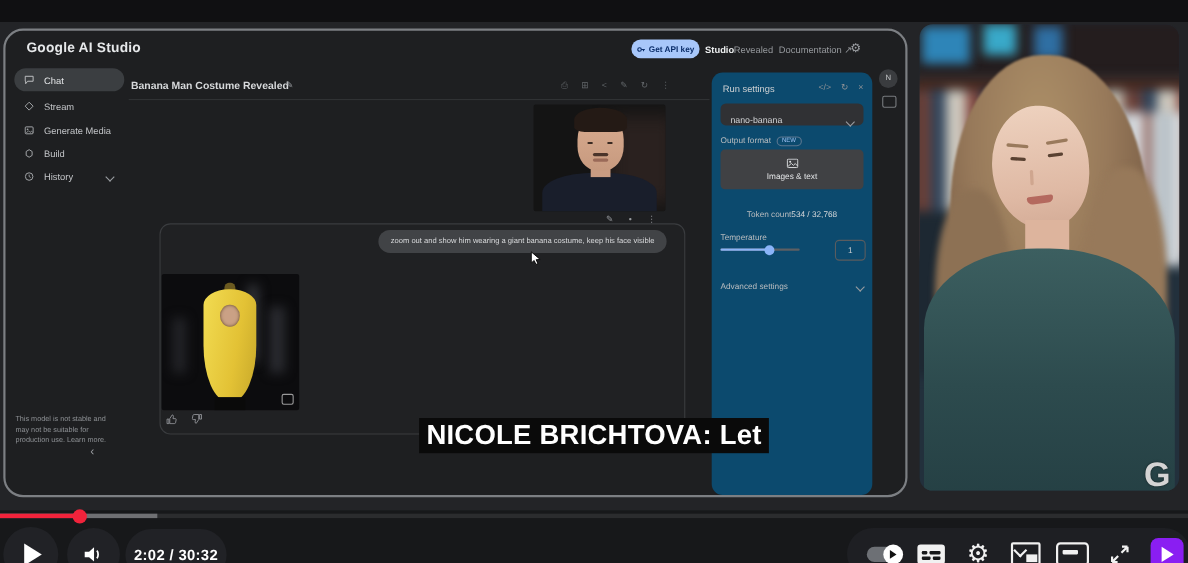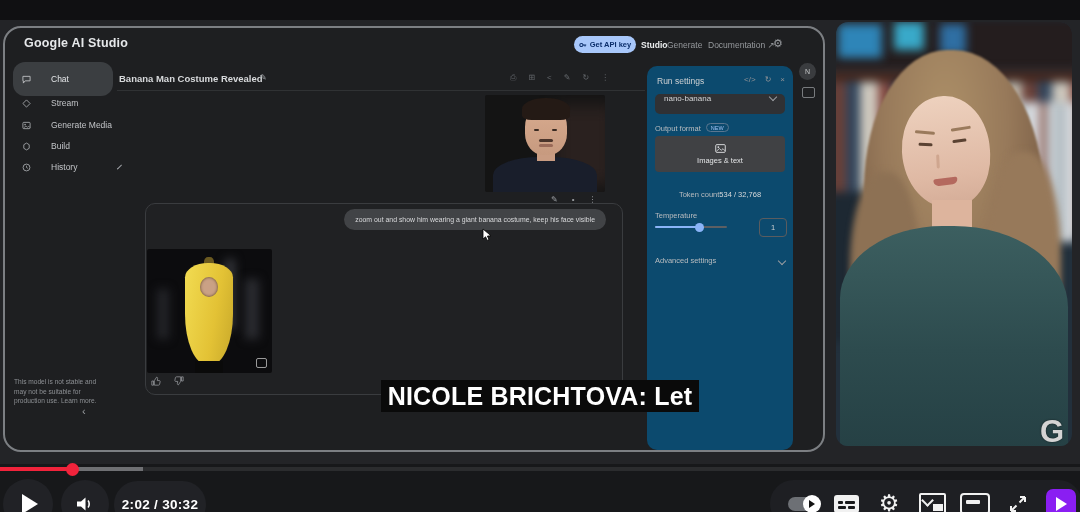--- a/index.html
+++ b/index.html
@@ -10,21 +10,21 @@
   #studio-window{left:3px;top:6px;width:818px;height:422px;background:#1e1f21;
                  border:2px solid #7c7f83;border-radius:18px;overflow:hidden;}
   .logo{left:19px;top:8px;font-size:12.5px;color:#e6e8ea;letter-spacing:.2px;}
   .logo b{font-weight:bold;}
   .api-pill{left:569px;top:8px;width:62px;height:17px;background:#a8c7fa;border-radius:9px;
             color:#0b2e6b;font-size:7.5px;font-weight:bold;display:flex;align-items:center;justify-content:center;gap:3px;}
   .topnav{font-size:8.5px;color:#96999d;top:12px;}
   .topnav.sel{color:#eceeef;font-weight:bold;}
   .gear-sm{left:768px;top:9px;font-size:11px;color:#9a9da1;}
   
-  .side-item{left:8px;width:100px;height:34px;display:flex;align-items:center;gap:20px;
+  .side-item{left:8px;width:100px;height:21px;display:flex;align-items:center;gap:9px;
              color:#c3c5c8;font-size:8.5px;padding-left:9px;box-sizing:border-box;border-radius:12px;}
   .side-item.sel{background:#3b3e41;color:#e4e6e8;}
   .side-ic{width:9px;height:9px;flex:0 0 9px;opacity:.85;}
   .side-ic svg{display:block;}
   .chev{width:5px;height:5px;border-right:1px solid #9a9da1;border-bottom:1px solid #9a9da1;transform:rotate(45deg);}
   .footnote{left:9px;top:349px;width:90px;font-size:6.6px;line-height:9.5px;color:#8d9094;}
   
   .chat-title{left:114px;top:45px;font-size:9.5px;color:#d7d9db;font-weight:bold;}
   .title-edit{left:255px;top:45px;font-size:8px;color:#9a9da1;}
   .chat-toolbar{left:505px;top:45px;width:130px;display:flex;gap:12px;color:#5f6periods266;color:#63676b;font-size:8px;}
@@ -57,21 +57,21 @@
   
   .input-collapse{left:77px;top:377px;color:#9a9da1;font-size:11px;}
   #prompt-input{left:110px;top:371px;width:528px;height:27px;background:#27282b;border:1px solid #3a3c3f;
                 border-radius:15px;box-sizing:border-box;color:#8e9194;font-size:8.5px;padding:0 14px;outline:none;font-family:"Liberation Sans",sans-serif;}
   #prompt-input::placeholder{color:#8e9194;}
   
   #run-panel{left:642px;top:38px;width:146px;height:384px;background:#0c4a6e;border-radius:10px;}
   .rp-title{left:10px;top:10px;font-size:8.5px;color:#cdd0d2;}
   .rp-hicons{right:8px;top:9px;display:flex;gap:9px;color:#8f9296;font-size:8px;}
   .model-select{left:8px;top:28px;width:130px;height:20px;background:#303134;border-radius:5px;
-                display:flex;align-items:flex-start;justify-content:space-between;padding:0 9px;box-sizing:border-box;
+                display:flex;align-items:flex-end;justify-content:space-between;padding:0 9px;box-sizing:border-box;
                 color:#d3d5d7;font-size:8px;}
   .rp-label{font-size:7.5px;color:#b9bcbf;}
   .new-badge{display:inline-block;margin-left:5px;font-size:5.5px;color:#9fc2f5;border:1px solid #5b768f;
              border-radius:6px;padding:0.5px 4px;vertical-align:1px;}
   .output-btn{left:8px;top:70px;width:130px;height:36px;background:#404144;border-radius:4px;
               display:flex;flex-direction:column;align-items:center;justify-content:center;gap:3px;color:#e2e4e6;font-size:7.5px;}
   .tok-row{left:8px;top:124px;width:130px;display:flex;justify-content:center;}
   .tok-val{font-size:7.5px;color:#d6d8da;}
   .temp-label{left:8px;top:145px;}
   .slider{left:8px;top:160px;width:72px;height:2px;background:#5d5f63;border-radius:2px;}
@@ -154,21 +154,21 @@
     <div class="abs logo"><b>Google AI Studio</b></div>
 
     <div class="abs api-pill">
       <svg class="icon-svg" width="8" height="8" viewBox="0 0 10 10">
           <circle cx="3" cy="5" r="2" fill="none" stroke="#0b2e6b" stroke-width="1.3"></circle>
           <path d="M5 5 H9 M7.5 5 V7" stroke="#0b2e6b" stroke-width="1.3" fill="none"></path>
         </svg>
       <span>Get API key</span>
     </div>
     <div class="abs topnav sel" style="left:636px;">Studio</div>
-    <div class="abs topnav" style="left:662px;">Generate</div>
+    <div class="abs topnav" style="left:662px;">Revealed</div>
     <div class="abs topnav" style="left:703px;"><span>Documentation</span> <span>↗</span></div>
     <div class="abs gear-sm">⚙</div>
 
     <div class="abs side-item sel" style="top:34px;">
       <span class="side-ic">
           <svg width="9" height="9" viewBox="0 0 10 10">
             <path d="M1 1.5 h8 v5 h-5.5 L1.5 9 V6.5 H1 Z" fill="none" stroke="#d4d6d8" stroke-width="1"></path>
           </svg>
         </span>
       <span>Chat</span>

